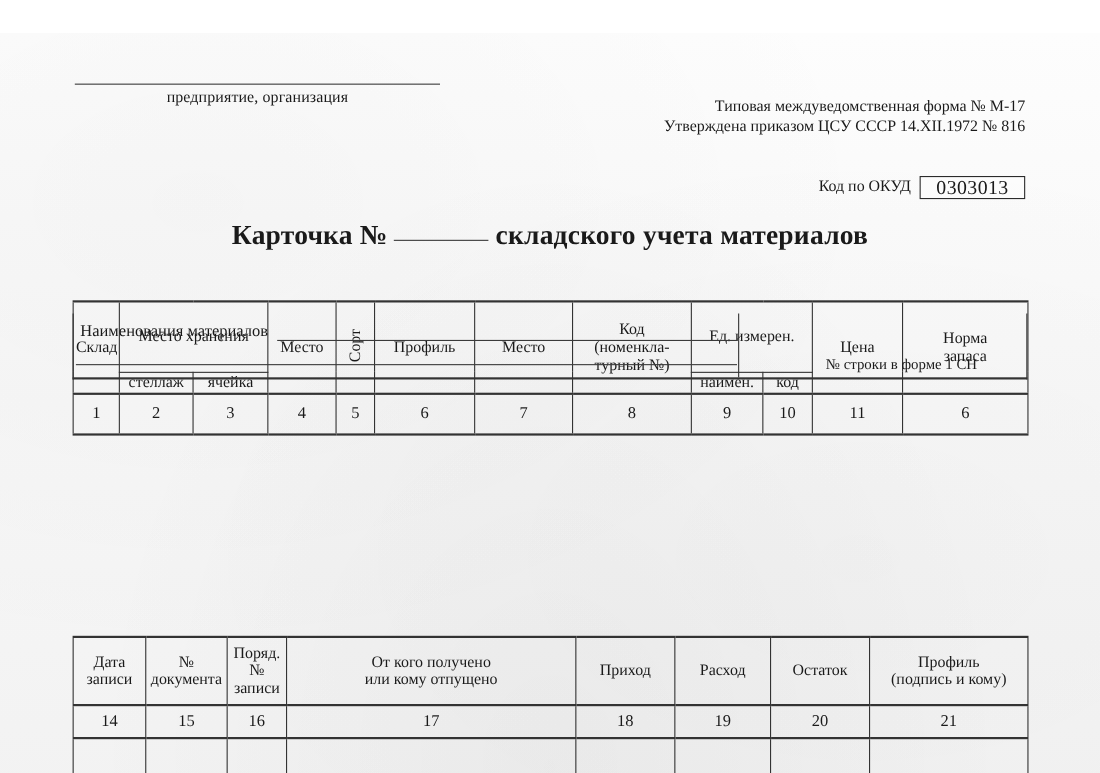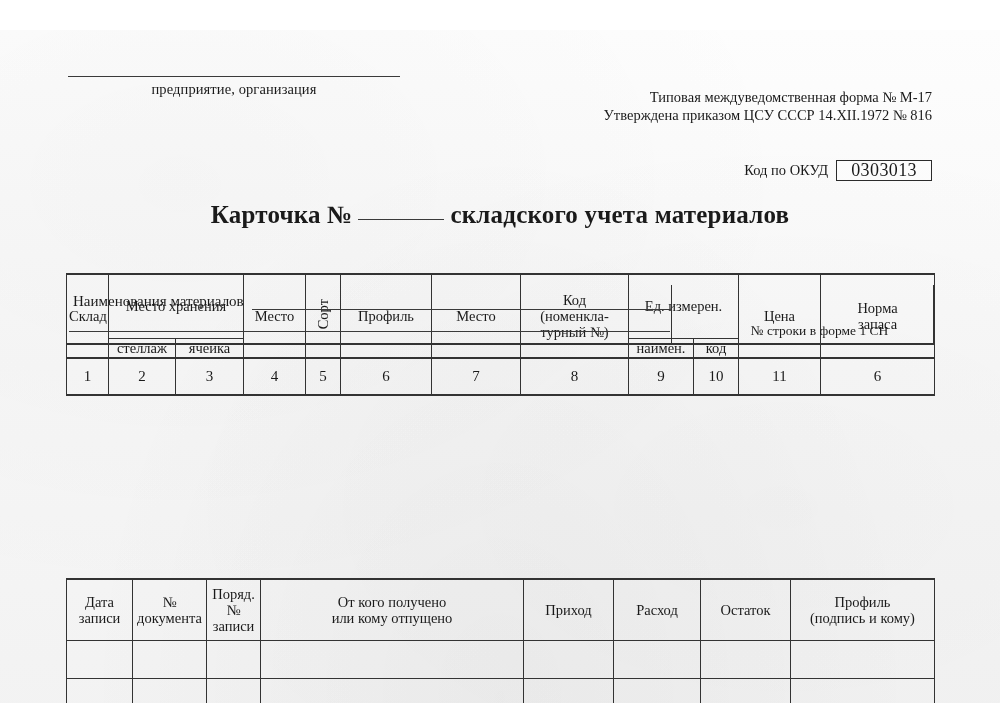--- a/index.html
+++ b/index.html
@@ -315,20 +315,30 @@
         <span class="hdr-txt">или кому отпущено</span>
       </td>
       <td class="thick-top">Приход</td>
       <td class="thick-top">Расход</td>
       <td class="thick-top">Остаток</td>
       <td class="thick-top">
         <span class="hdr-txt">Профиль</span>
         <span class="hdr-txt">(подпись и кому)</span>
       </td>
     </tr>
+    <tr class="numrow">
+      <td class="thick-top thick-bottom">14</td>
+      <td class="thick-top thick-bottom">15</td>
+      <td class="thick-top thick-bottom">16</td>
+      <td class="thick-top thick-bottom">17</td>
+      <td class="thick-top thick-bottom">18</td>
+      <td class="thick-top thick-bottom">19</td>
+      <td class="thick-top thick-bottom">20</td>
+      <td class="thick-top thick-bottom">21</td>
+    </tr>
     </tbody>
       <tbody id="empty-rows">
         <tr class="datarow">
           <td></td>
           <td></td>
           <td></td>
           <td></td>
           <td></td>
           <td></td>
           <td></td>

